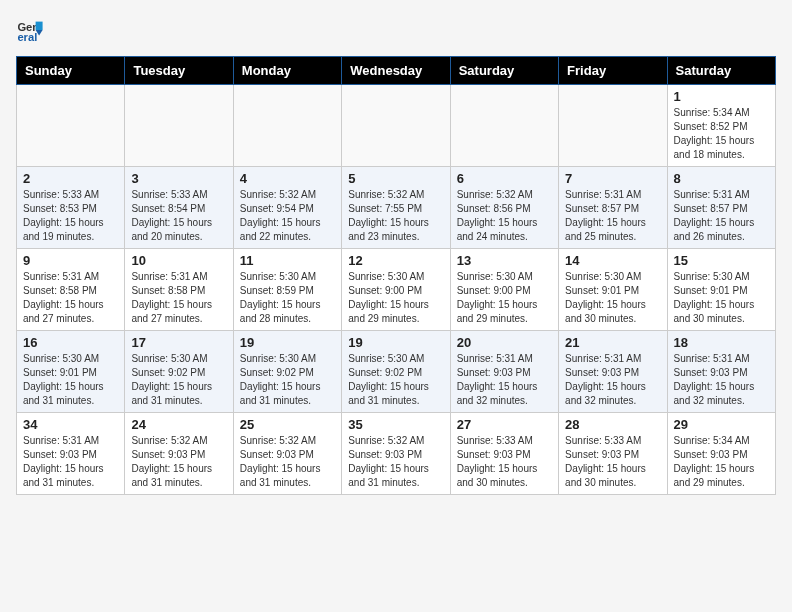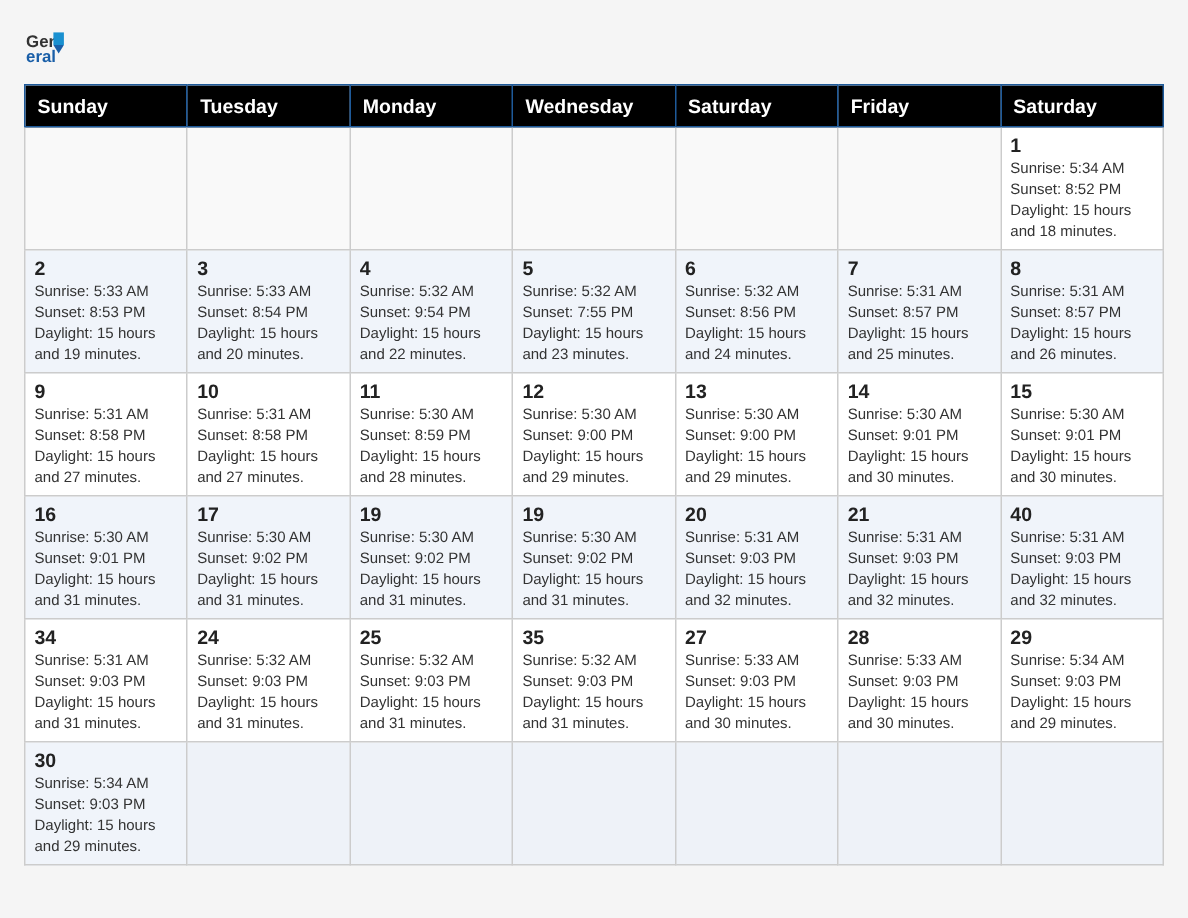--- a/index.html
+++ b/index.html
@@ -253,21 +253,21 @@
 Sunset: 9:03 PM
 Daylight: 15 hours and 32 minutes.</div>
         </td>
         <td>
           <span class="day-number">21</span>
           <div class="day-info">Sunrise: 5:31 AM
 Sunset: 9:03 PM
 Daylight: 15 hours and 32 minutes.</div>
         </td>
         <td>
-          <span class="day-number">40</span>
+          <span class="day-number">18</span>
           <div class="day-info">Sunrise: 5:31 AM
 Sunset: 9:03 PM
 Daylight: 15 hours and 32 minutes.</div>
         </td>
       </tr>
       <tr>
         <td>
           <span class="day-number">34</span>
           <div class="day-info">Sunrise: 5:31 AM
 Sunset: 9:03 PM
@@ -302,29 +302,15 @@
           <div class="day-info">Sunrise: 5:33 AM
 Sunset: 9:03 PM
 Daylight: 15 hours and 30 minutes.</div>
         </td>
         <td>
           <span class="day-number">29</span>
           <div class="day-info">Sunrise: 5:34 AM
 Sunset: 9:03 PM
 Daylight: 15 hours and 29 minutes.</div>
         </td>
-      </tr>
-      <tr>
-        <td>
-          <span class="day-number">30</span>
-          <div class="day-info">Sunrise: 5:34 AM
-Sunset: 9:03 PM
-Daylight: 15 hours and 29 minutes.</div>
-        </td>
-        <td class="empty"></td>
-        <td class="empty"></td>
-        <td class="empty"></td>
-        <td class="empty"></td>
-        <td class="empty"></td>
-        <td class="empty"></td>
       </tr>
     </tbody>
 </table>
 
 </body></html>

